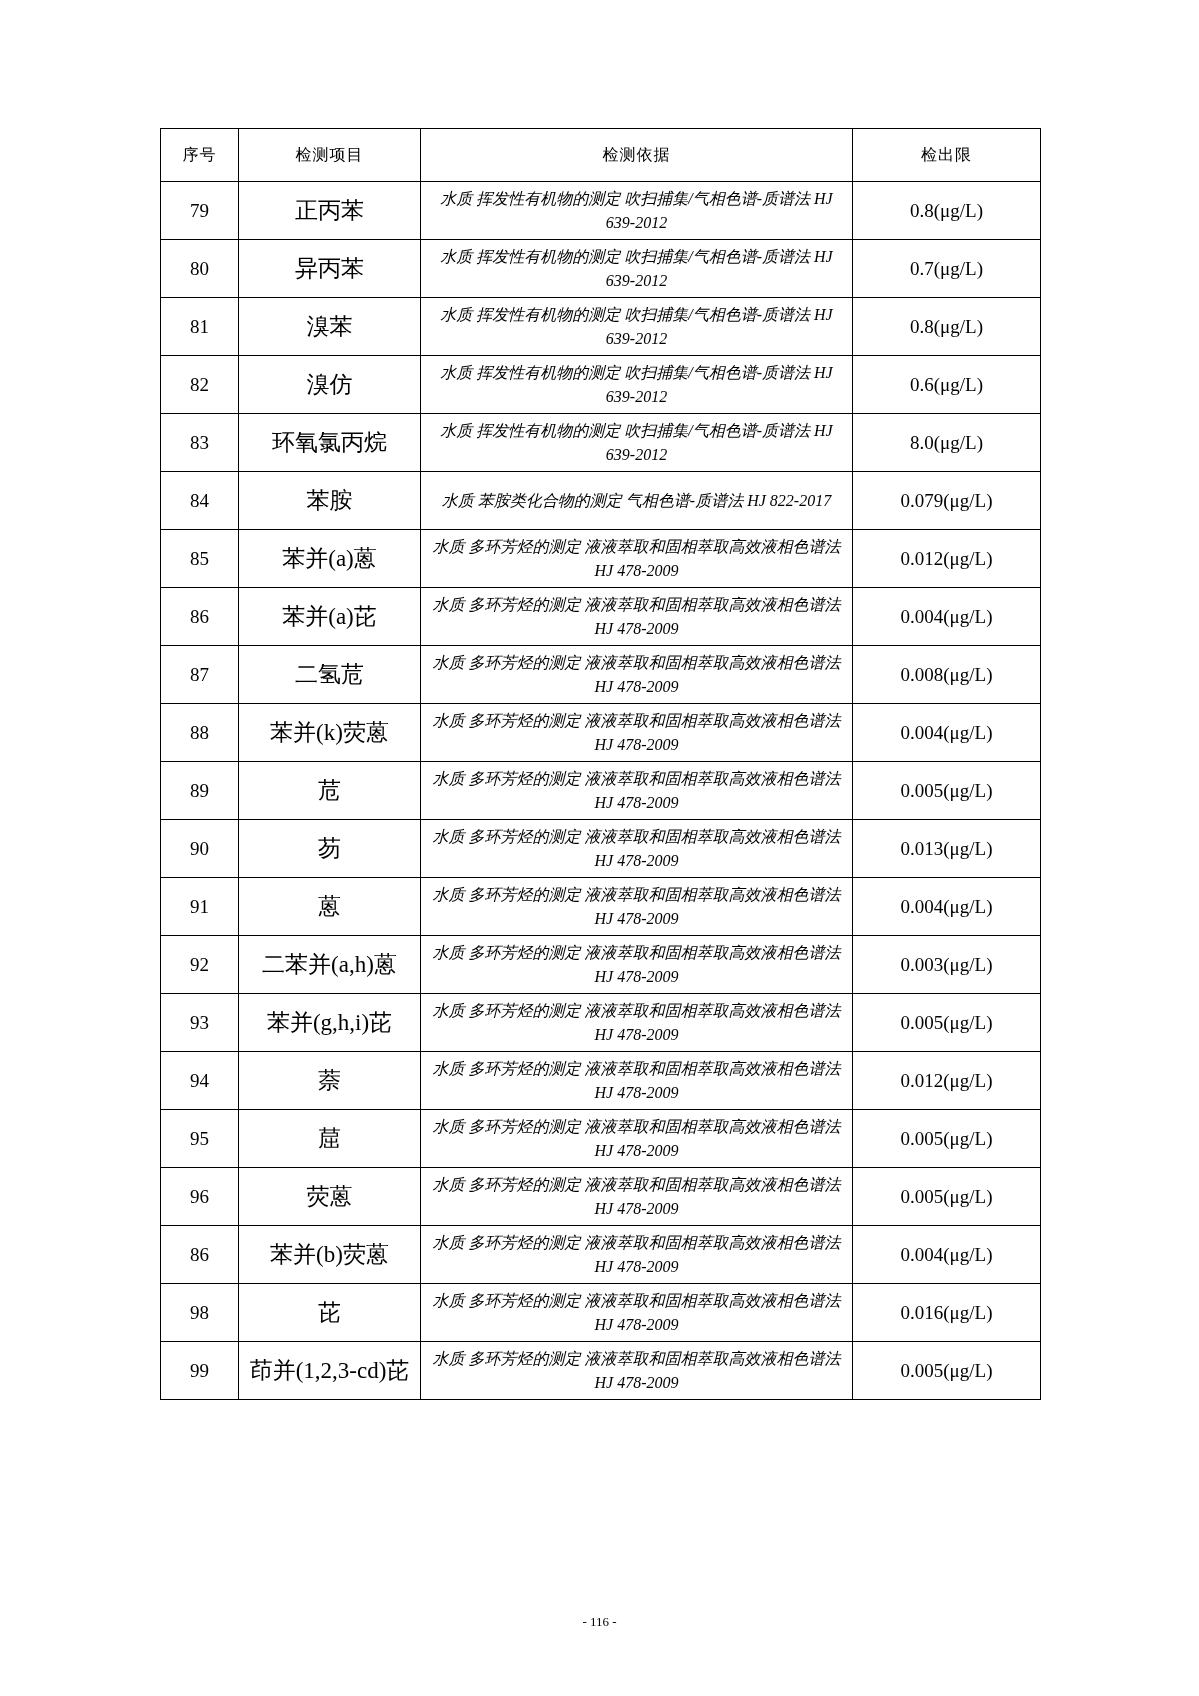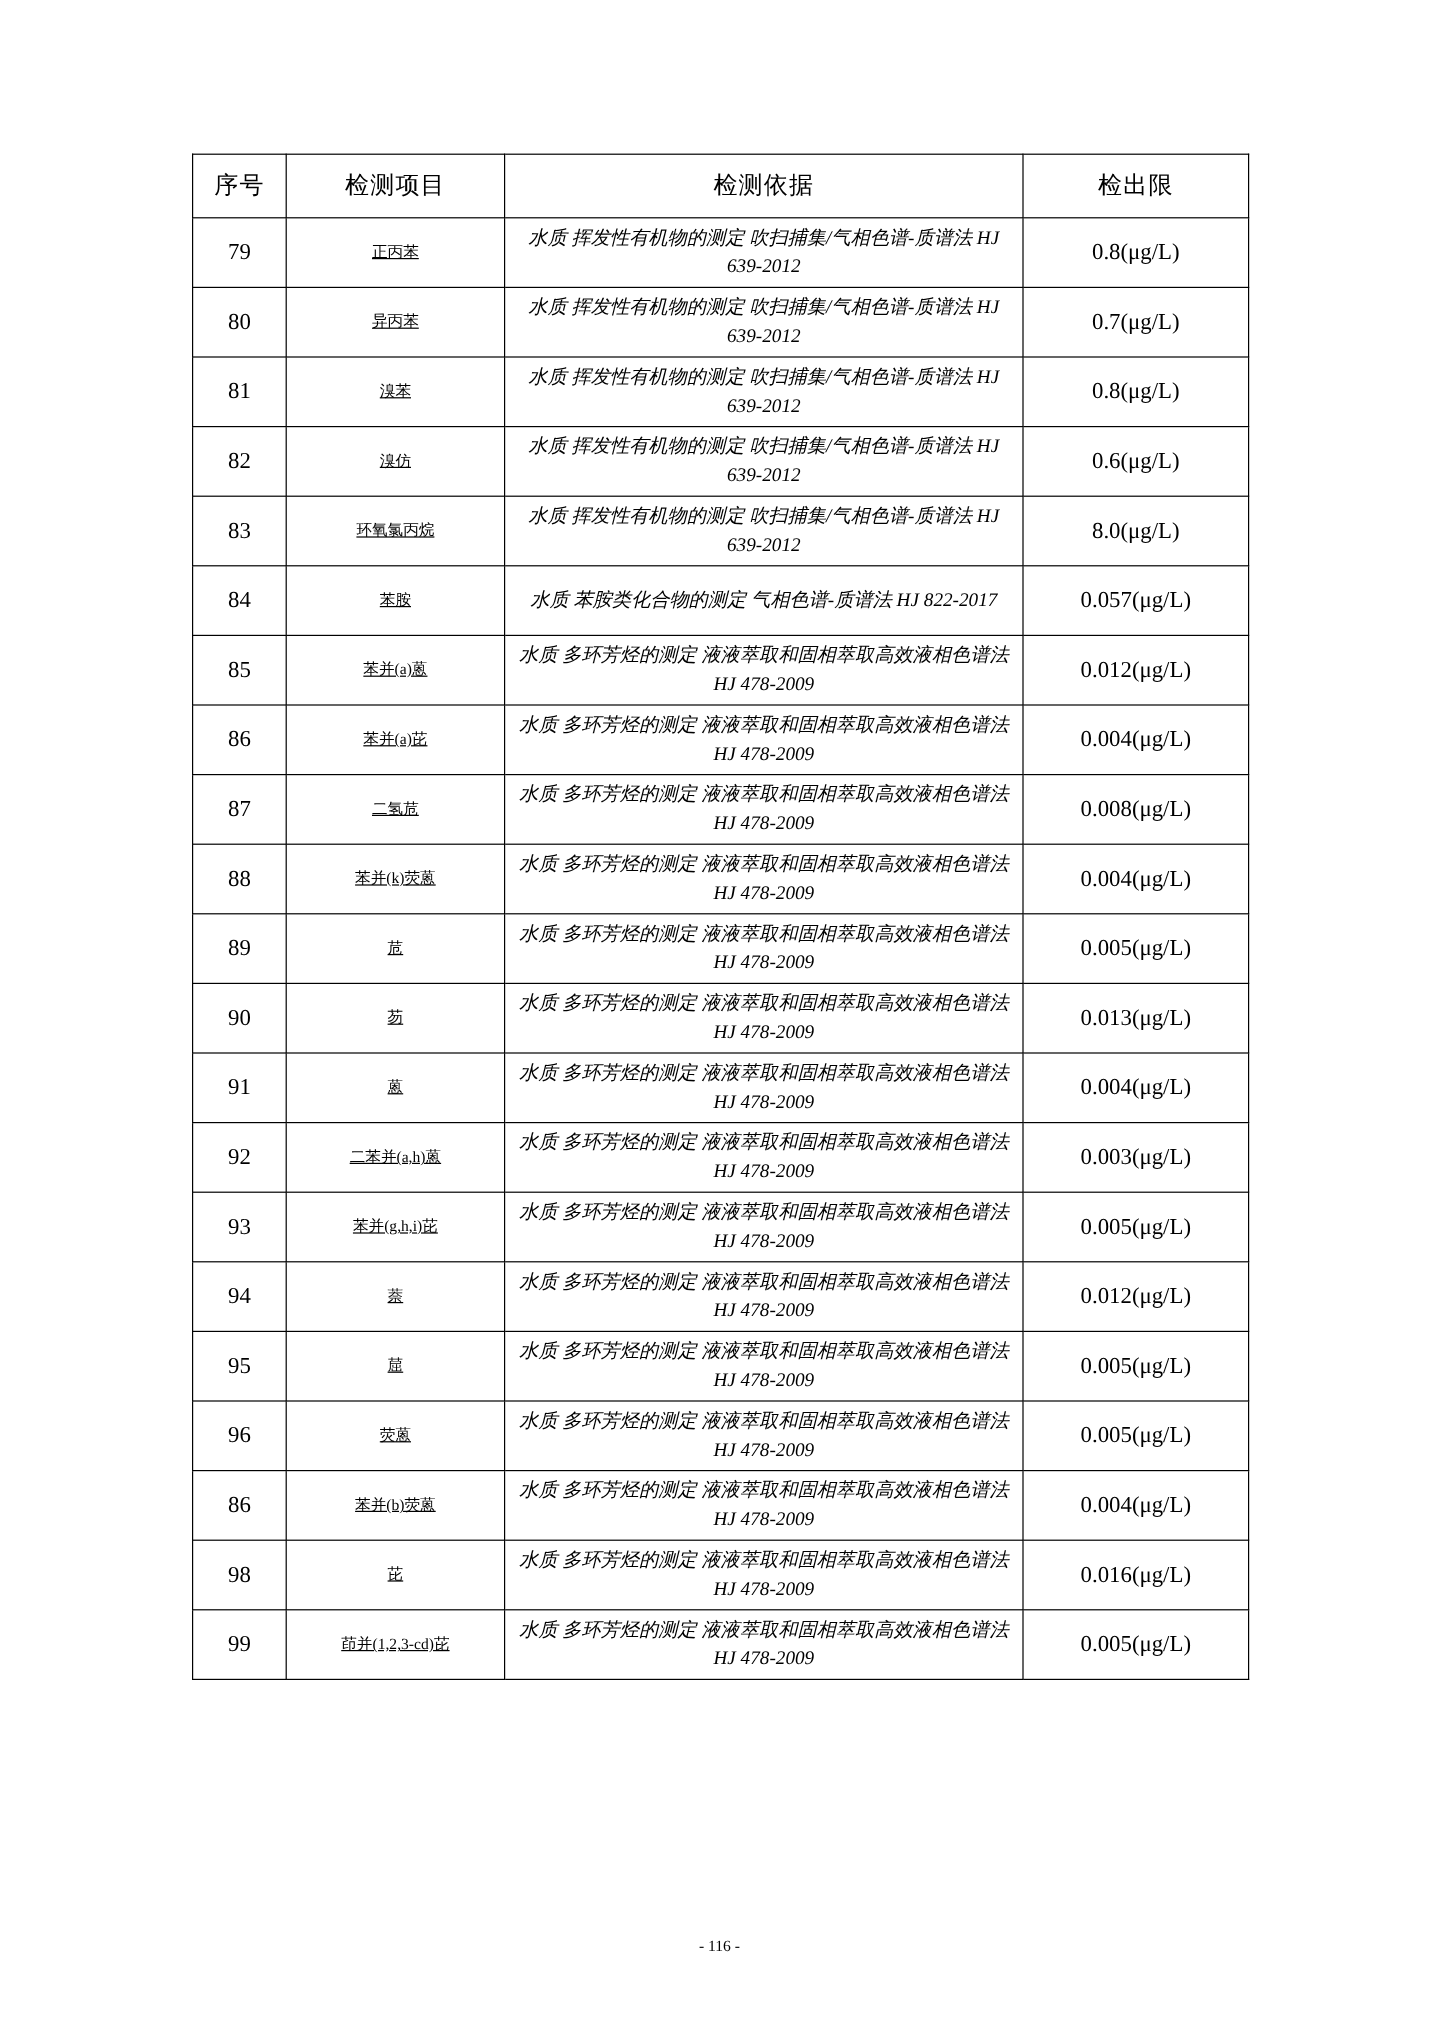--- a/index.html
+++ b/index.html
@@ -35,34 +35,33 @@
     padding: 4px 3px;
     line-height: 1.45;
   }
   
   col.c-no     { width: 78px; }
   col.c-item   { width: 182px; }
   col.c-basis  { width: 432px; }
   col.c-limit  { width: 188px; }
 
   thead td {
-    font-size: 20px;
+    font-size: 16px;
     height: 44px;
     letter-spacing: 1px;
   }
   tbody td {
     font-size: 19px;
   }
   tbody td.no {
     font-size: 19px;
     margin-left: 36px;
   }
   tbody td.item {
-    font-size: 13px;
-    text-decoration: underline;
+    font-size: 23px;
   }
   tbody td.basis {
     font-size: 16px;
     padding-left: 8px;
     padding-right: 8px;
     font-style: italic;
   }
   tbody td.limit {
     font-size: 19px;
   }
@@ -127,21 +126,21 @@
         <tr>
           <td class="no">83</td>
           <td class="item">环氧氯丙烷</td>
           <td class="basis">水质 挥发性有机物的测定 吹扫捕集/气相色谱-质谱法 HJ 639-2012</td>
           <td class="limit">8.0(μg/L)</td>
         </tr>
         <tr>
           <td class="no">84</td>
           <td class="item">苯胺</td>
           <td class="basis">水质 苯胺类化合物的测定 气相色谱-质谱法 HJ 822-2017</td>
-          <td class="limit">0.057(μg/L)</td>
+          <td class="limit">0.079(μg/L)</td>
         </tr>
         <tr>
           <td class="no">85</td>
           <td class="item">苯并(a)蒽</td>
           <td class="basis">水质 多环芳烃的测定 液液萃取和固相萃取高效液相色谱法 HJ 478-2009</td>
           <td class="limit">0.012(μg/L)</td>
         </tr>
         <tr>
           <td class="no">86</td>
           <td class="item">苯并(a)芘</td>

